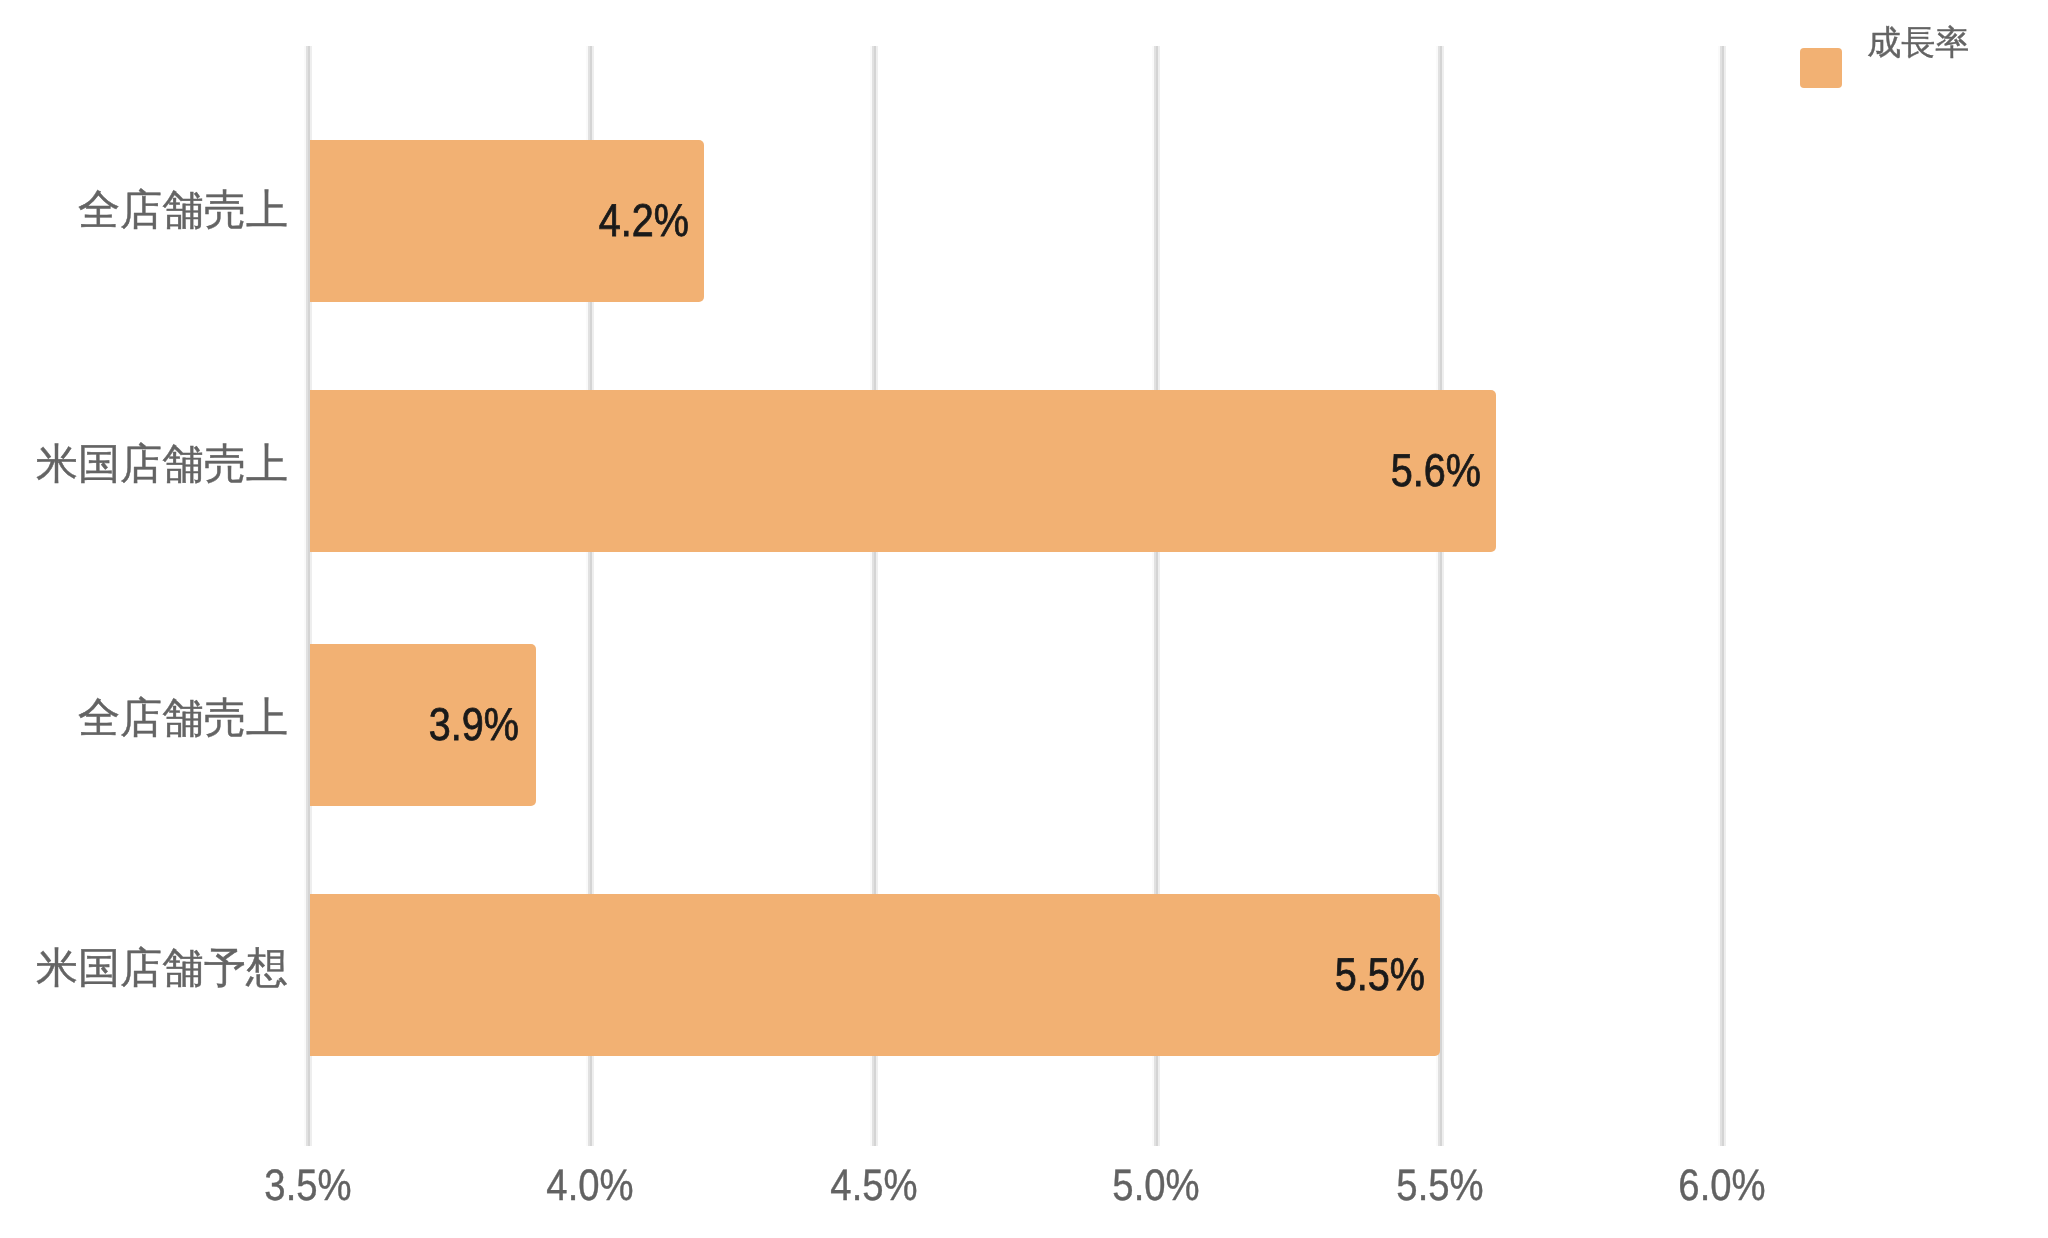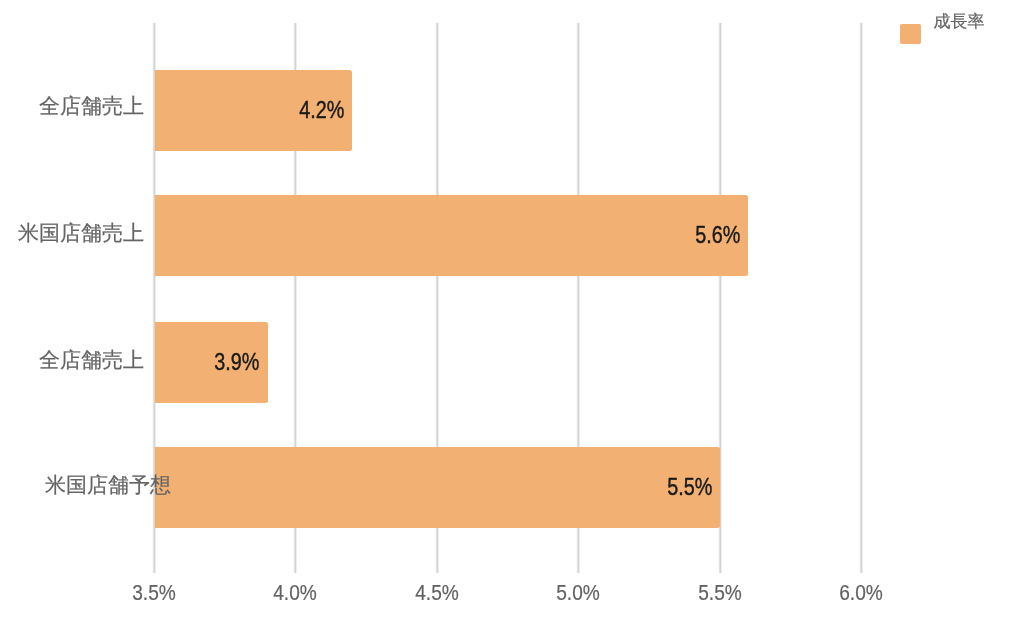--- a/index.html
+++ b/index.html
@@ -60,21 +60,21 @@
     <div class="bar" style="left: 154.5px; top: 446.9px; width: 565.6px; height: 80.9px; background: rgb(242, 177, 115);"></div>
 
     <div class="barlabel" style="right: 679.44px; top: 98.75px; color: rgb(26, 26, 26);">4.2%</div>
     <div class="barlabel" style="right: 283.52px; top: 223.75px; color: rgb(26, 26, 26);">5.6%</div>
     <div class="barlabel" style="right: 764.28px; top: 350.75px; color: rgb(26, 26, 26);">3.9%</div>
     <div class="barlabel" style="right: 311.8px; top: 475.85px; color: rgb(26, 26, 26);">5.5%</div>
 
     <div class="catlabel" style="right: 880px; top: 96.95px; color: rgb(100, 100, 100); font-family: Liberation Mono, monospace;">全店舗売上</div>
     <div class="catlabel" style="right: 880px; top: 221.95px; color: rgb(100, 100, 100);">米国店舗売上</div>
     <div class="catlabel" style="right: 880px; top: 348.95px; color: rgb(100, 100, 100);">全店舗売上</div>
-    <div class="catlabel" style="right: 853px; top: 474.05px; color: rgb(100, 100, 100);">米国店舗予想</div>
+    <div class="catlabel" style="right: 880px; top: 474.05px; color: rgb(100, 100, 100);">米国店舗予想</div>
 
     <div class="ticklabel" style="left: 93.9px; top: 582.4px; color: rgb(98, 98, 98);">3.5%</div>
     <div class="ticklabel" style="left: 235.3px; top: 582.4px; color: rgb(98, 98, 98);">4.0%</div>
     <div class="ticklabel" style="left: 376.7px; top: 582.4px; color: rgb(98, 98, 98);">4.5%</div>
     <div class="ticklabel" style="left: 518.1px; top: 582.4px; color: rgb(98, 98, 98);">5.0%</div>
     <div class="ticklabel" style="left: 659.5px; top: 582.4px; color: rgb(98, 98, 98);">5.5%</div>
     <div class="ticklabel" style="left: 800.9px; top: 582.4px; color: rgb(98, 98, 98);">6.0%</div>
   </div>
 
   <div class="legend">

